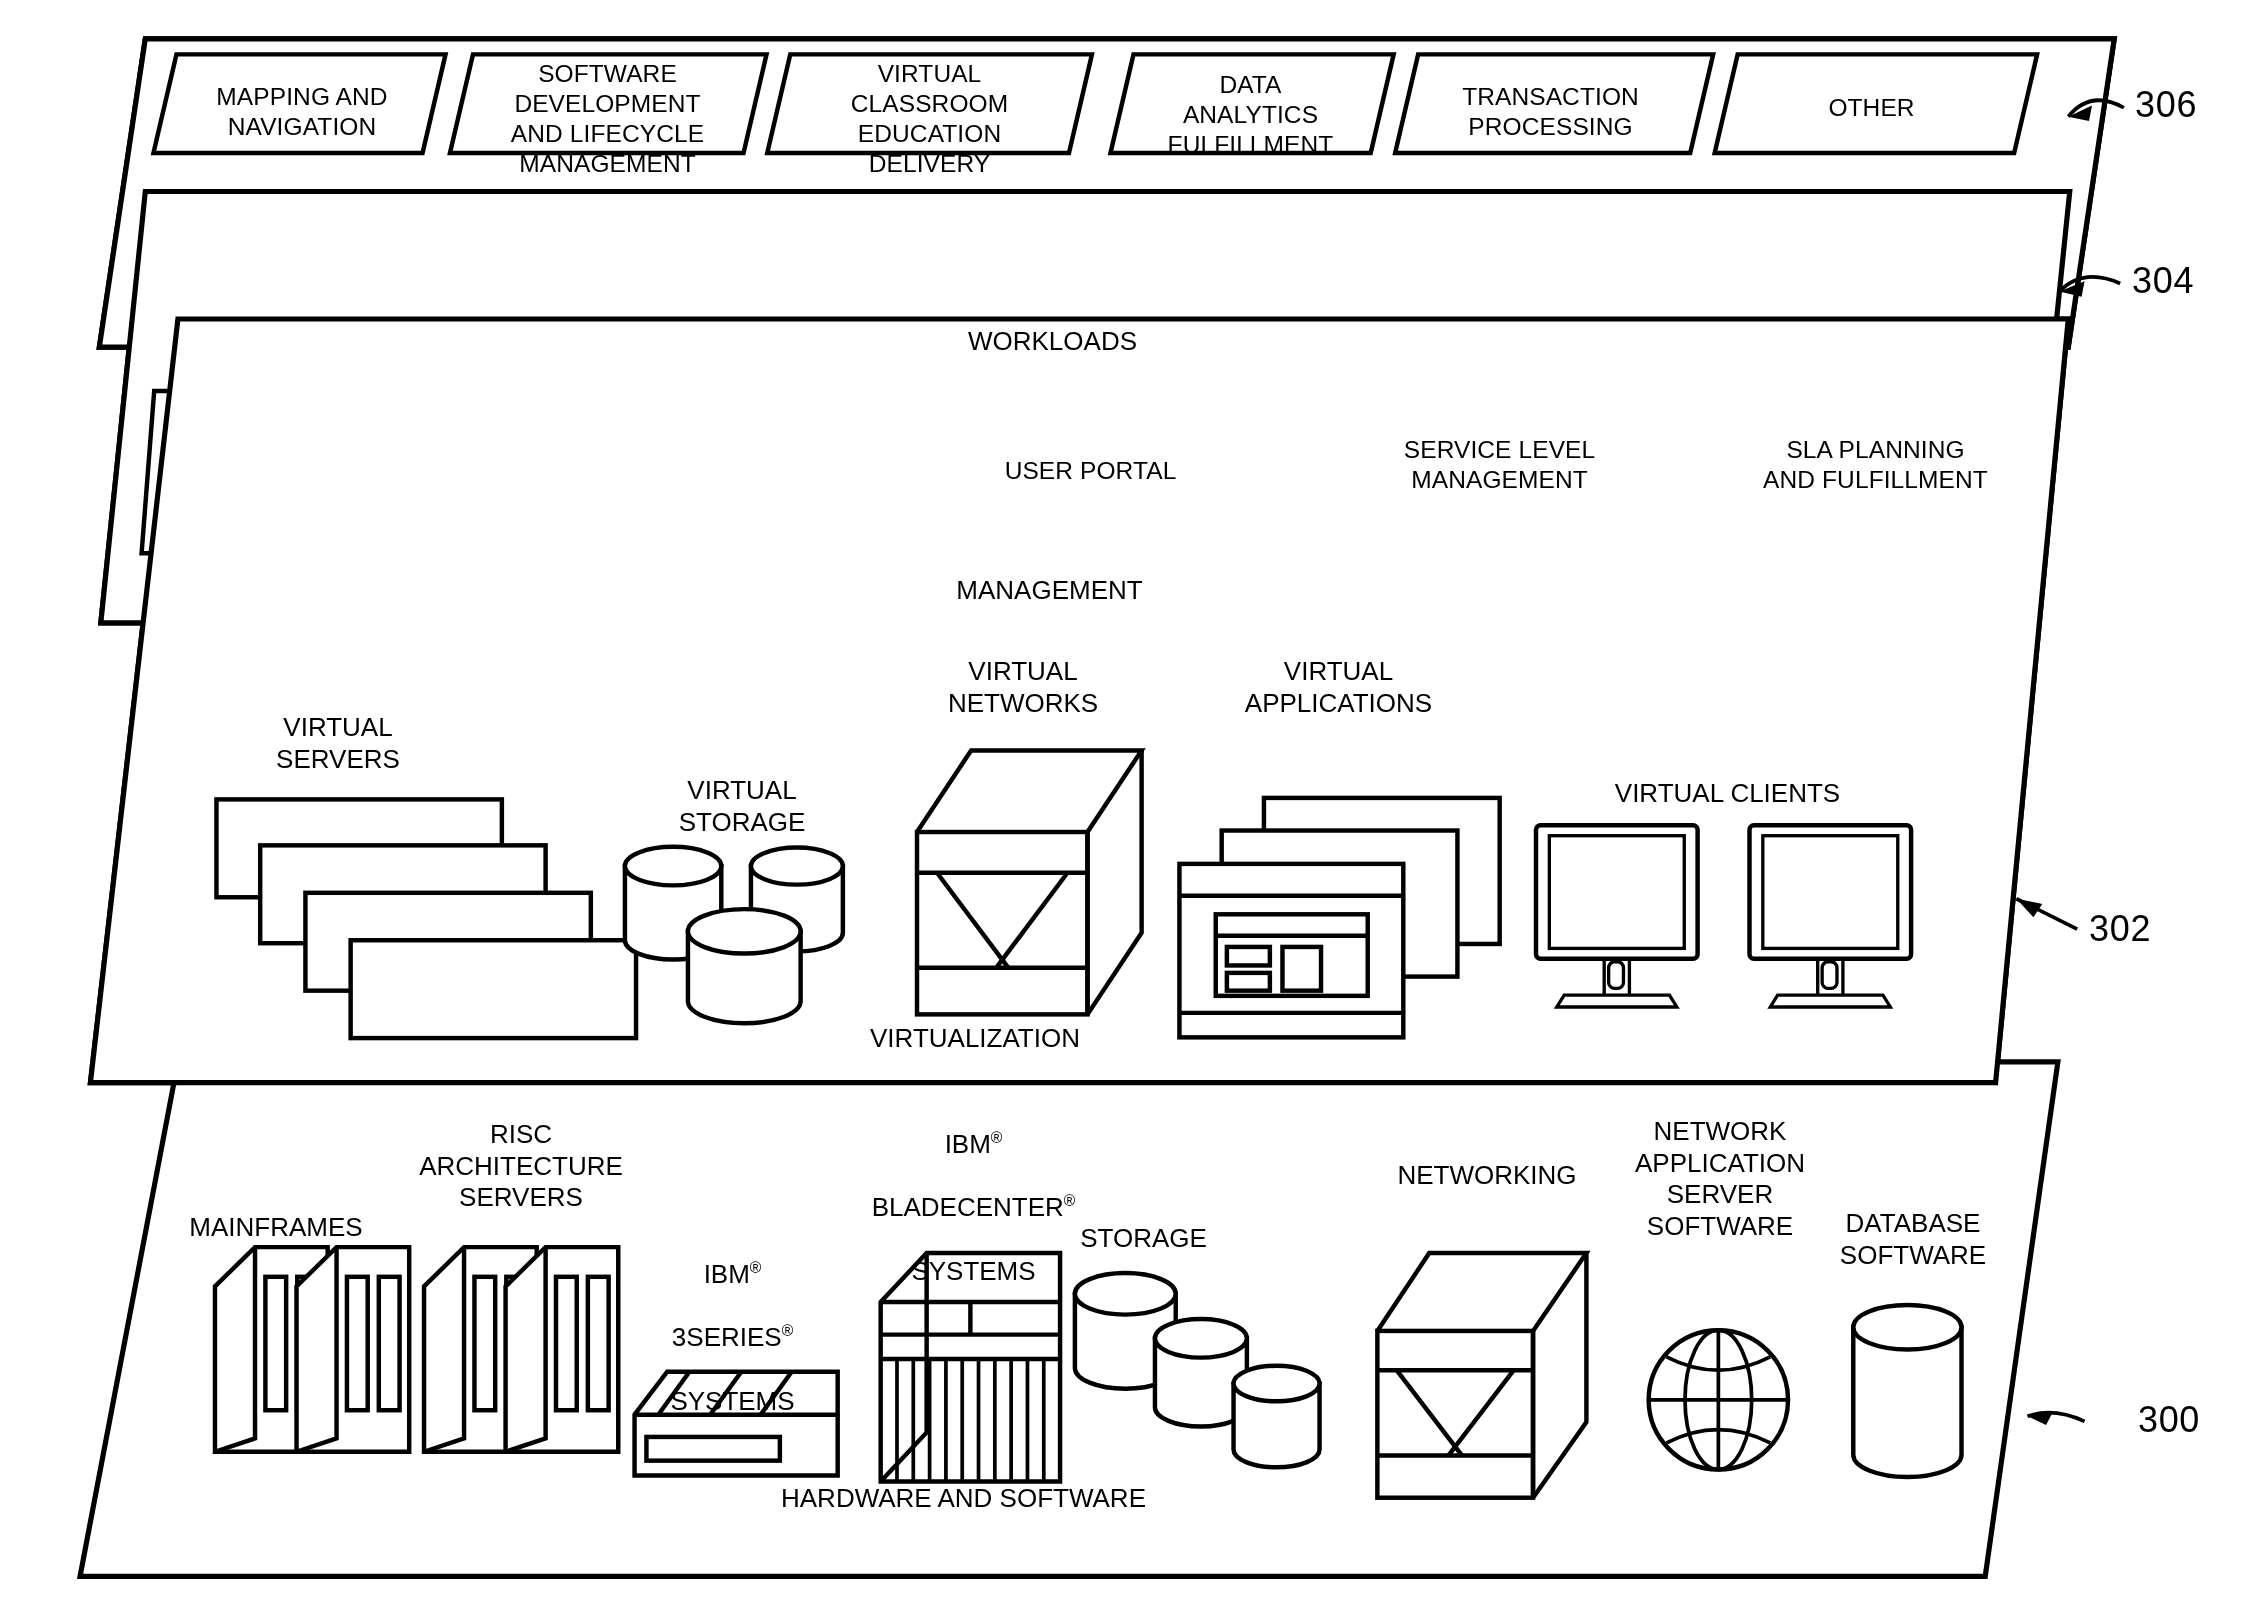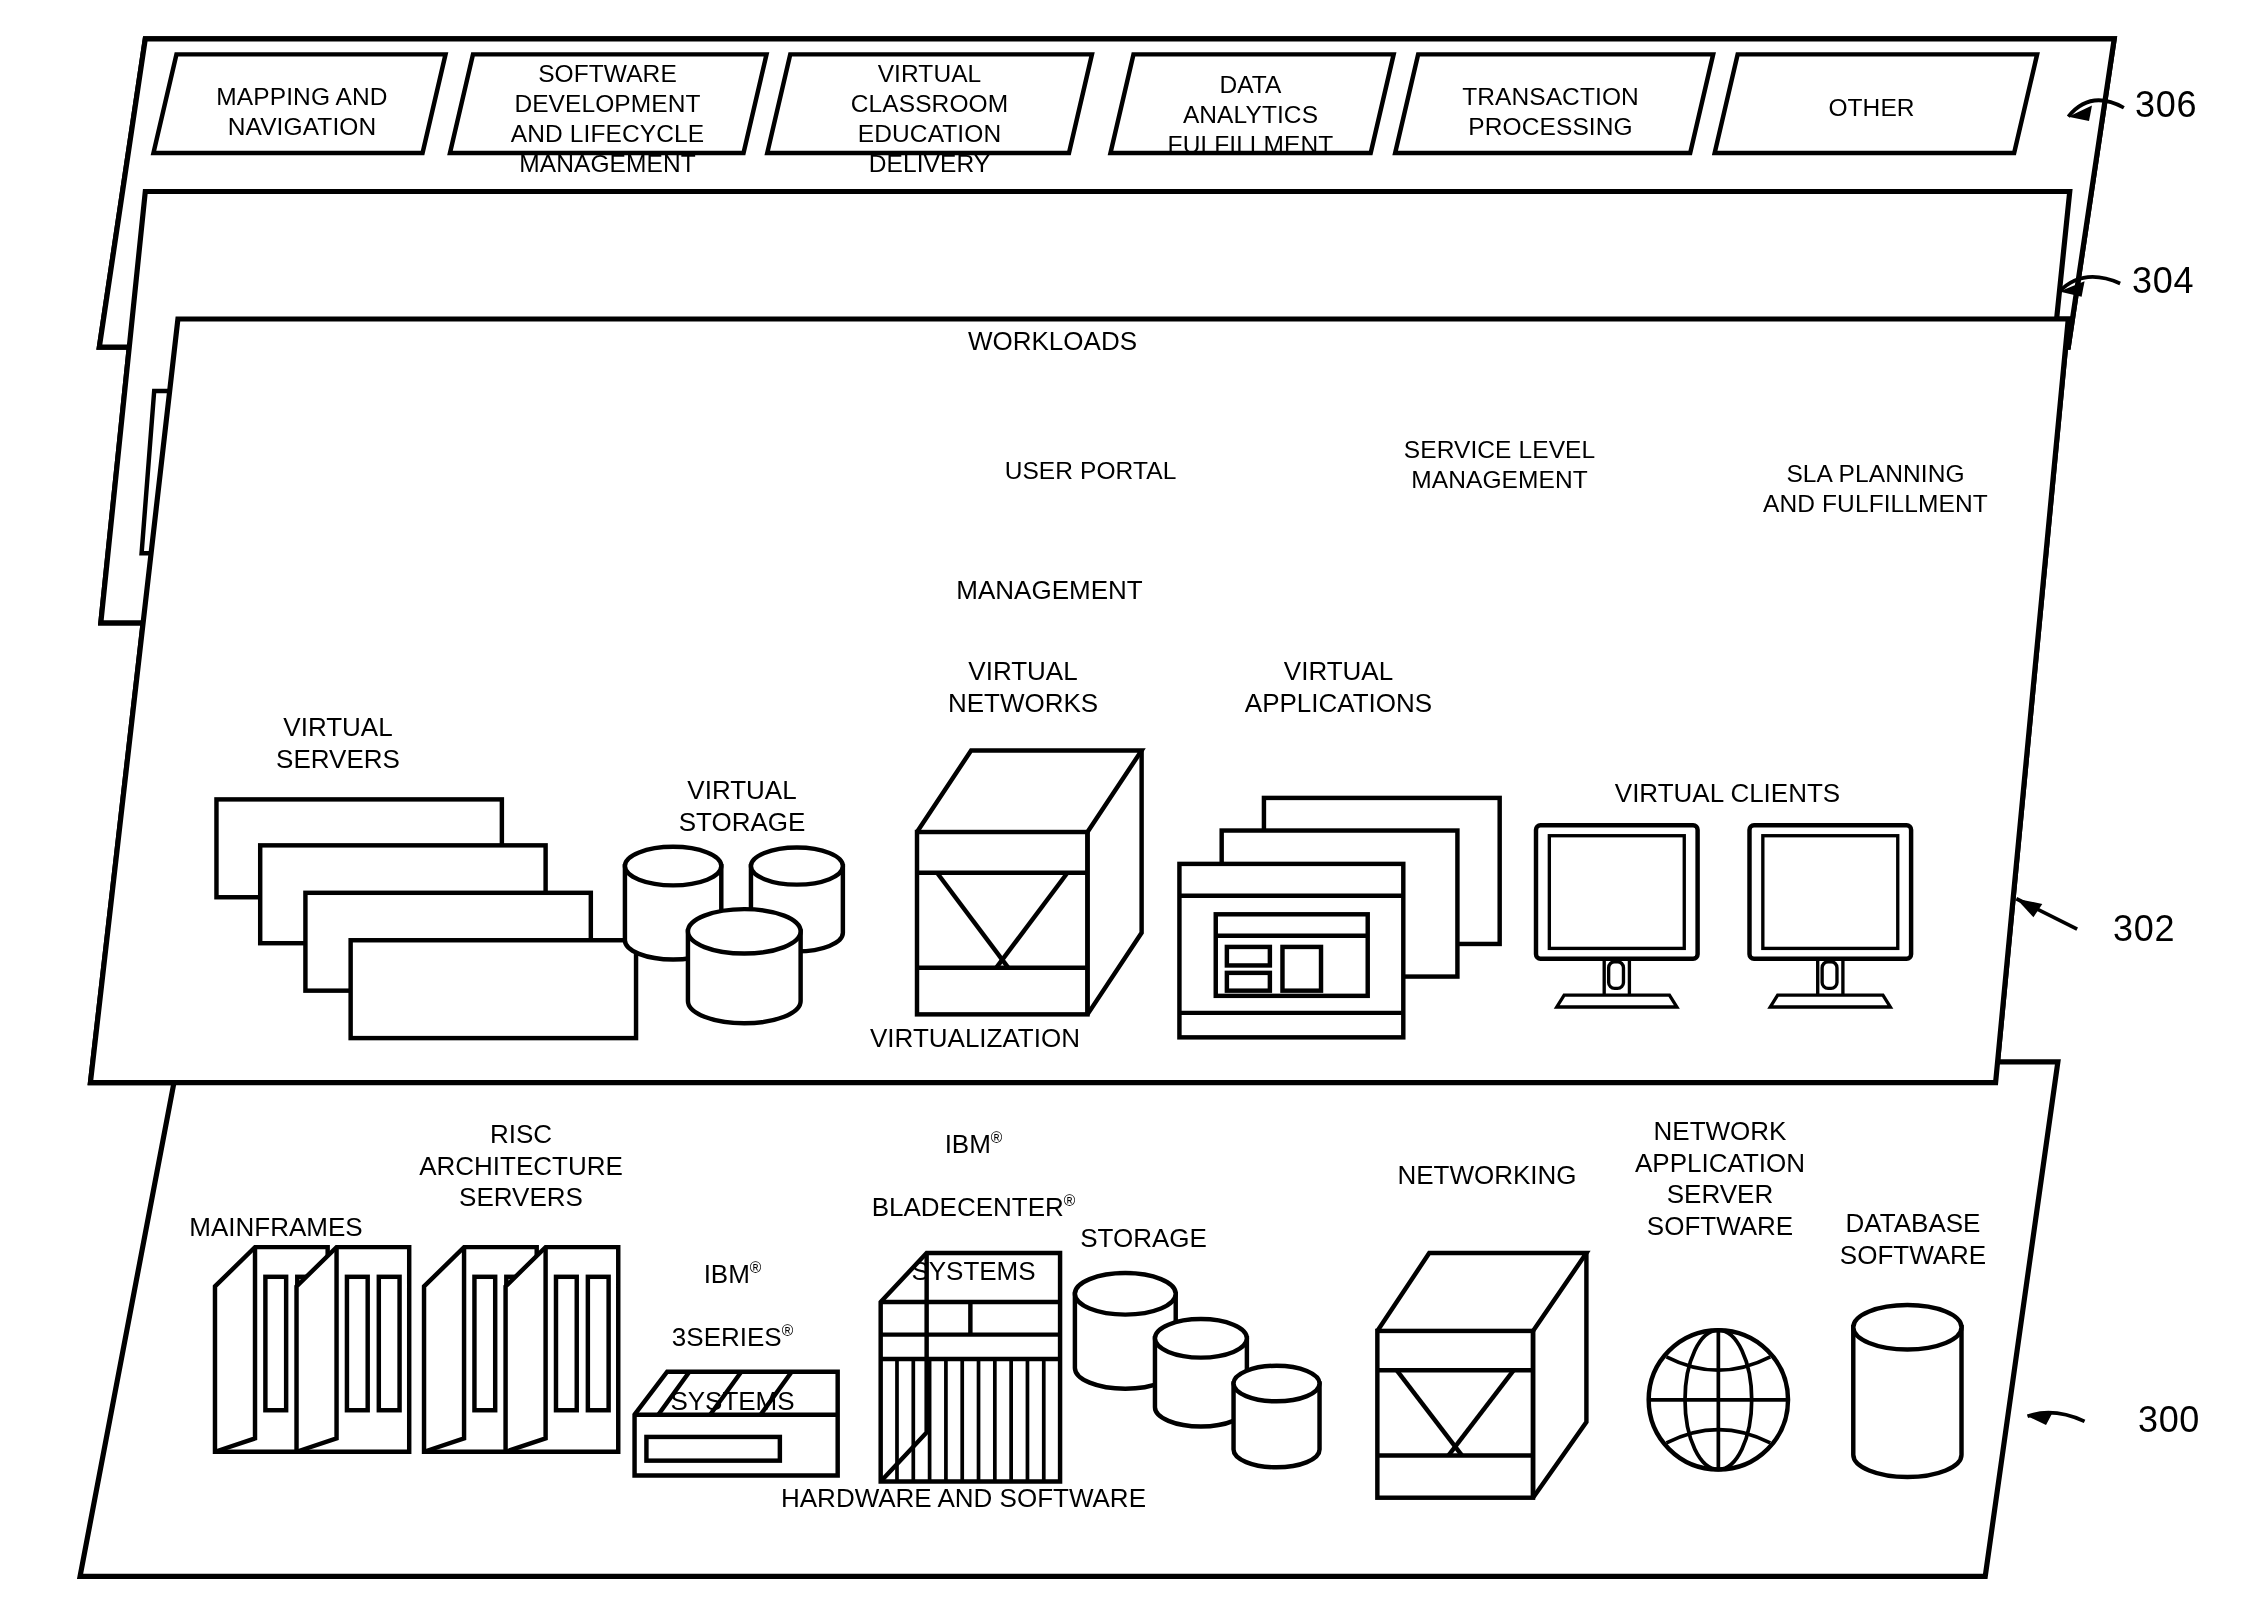--- a/index.html
+++ b/index.html
@@ -348,21 +348,21 @@
 FULFILLMENT</div>
 <div class="lbl tile-label" style="left:1406px; top:82px; width:289px;">TRANSACTION
 PROCESSING</div>
 <div class="lbl tile-label" style="left:1727px; top:93px; width:289px;">OTHER</div>
 
 <div class="lbl layer-name" style="left:930px; top:326px; width:245px;">WORKLOADS</div>
 
 <div class="lbl tile-label" style="left:922px; top:456px; width:337px;">USER PORTAL</div>
 <div class="lbl tile-label" style="left:1340px; top:435px; width:319px;">SERVICE LEVEL
 MANAGEMENT</div>
-<div class="lbl tile-label" style="left:1714px; top:435px; width:323px;margin-top:24px;">SLA PLANNING
+<div class="lbl tile-label" style="left:1714px; top:435px; width:323px;">SLA PLANNING
 AND FULFILLMENT</div>
 
 <div class="lbl layer-name" style="left:927px; top:575px; width:245px;">MANAGEMENT</div>
 
 <div class="lbl icon-label" style="left:234px; top:712px; width:208px;">VIRTUAL
 SERVERS</div>
 <div class="lbl icon-label" style="left:638px; top:775px; width:208px;">VIRTUAL
 STORAGE</div>
 <div class="lbl icon-label" style="left:919px; top:656px; width:208px;">VIRTUAL
 NETWORKS</div>
@@ -395,17 +395,17 @@
 APPLICATION
 SERVER
 SOFTWARE</div>
 <div class="lbl icon-label" style="left:1824px; top:1208px; width:178px;">DATABASE
 SOFTWARE</div>
 
 <div class="lbl layer-name" style="left:741px; top:1483px; width:445px;">HARDWARE AND SOFTWARE</div>
 
 <div class="lbl ref-num" style="left:2135px; top:83px; width:104px; text-align:left;">306</div>
 <div class="lbl ref-num" style="left:2132px; top:259px; width:104px; text-align:left;">304</div>
-<div class="lbl ref-num" style="left:2089px; top:907px; width:104px; text-align:left;margin-left:24px;">302</div>
+<div class="lbl ref-num" style="left:2089px; top:907px; width:104px; text-align:left;">302</div>
 <div class="lbl ref-num" style="left:2097px; top:1398px; width:104px; text-align:center;margin-left:20px;">300</div>
 
 </div>
 
 
 </body></html>

